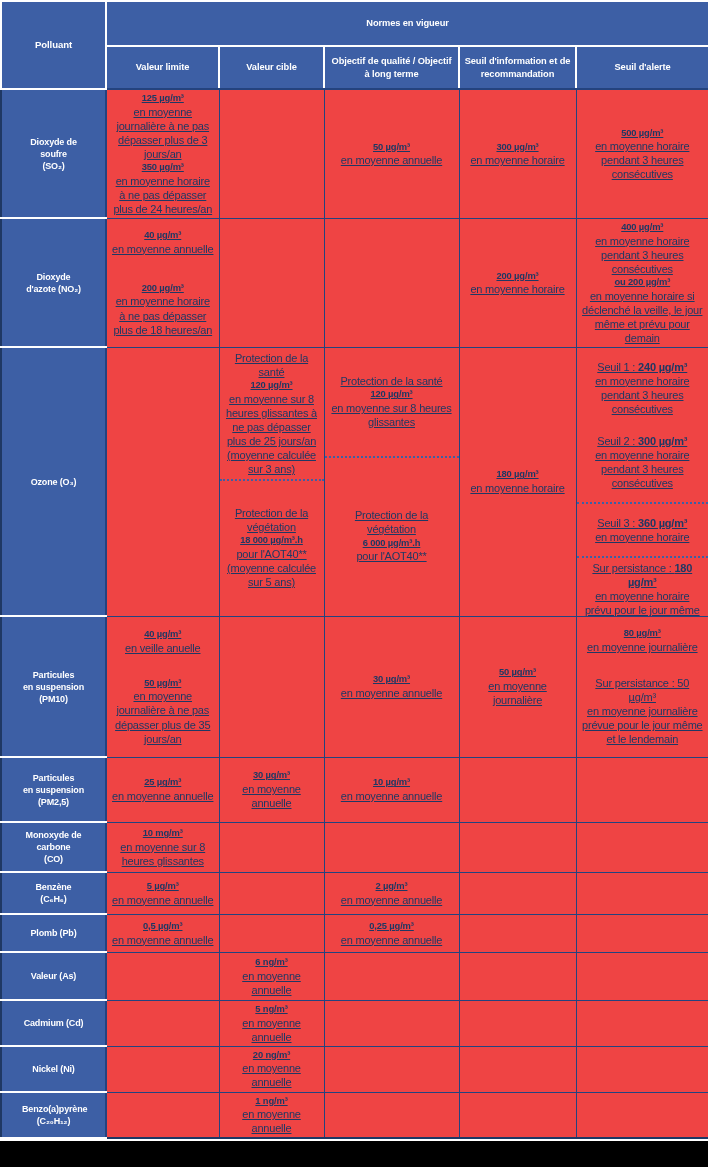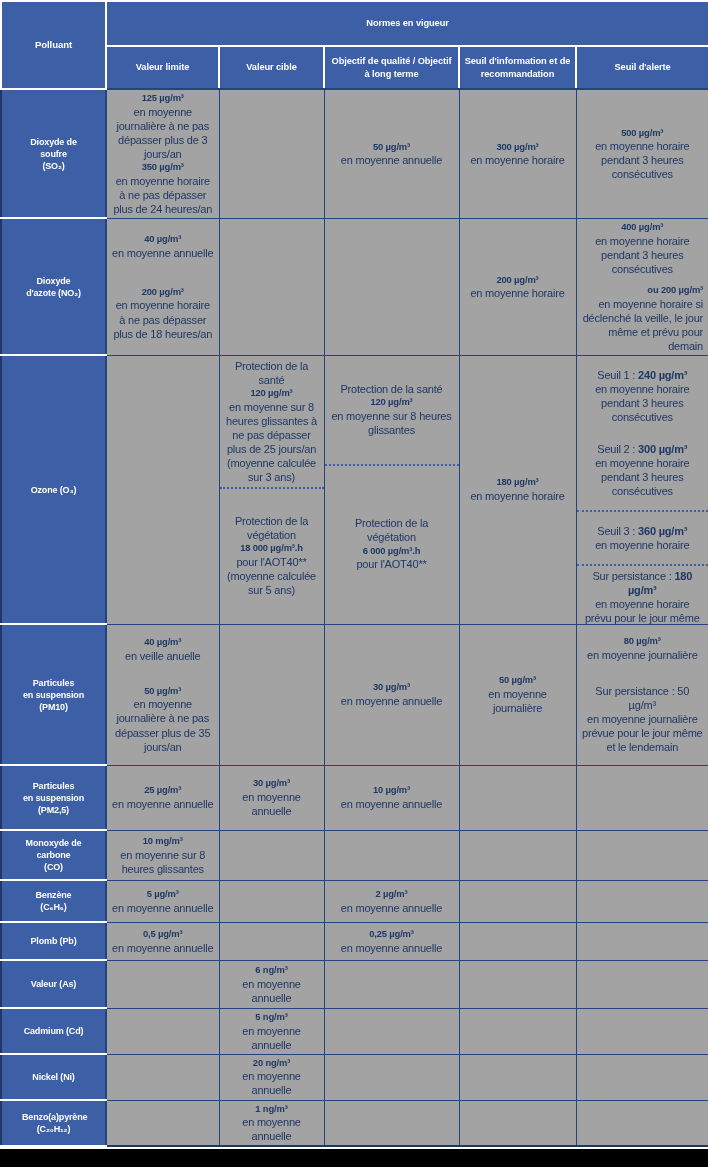--- a/index.html
+++ b/index.html
@@ -25,27 +25,27 @@
   
   th.rl{
     background:#3d5fa5;color:#ffffff;font-weight:bold;
     border-top:2px solid #ffffff;border-bottom:2px solid #ffffff;
     border-left:2.5px solid #1f3864;border-right:2px solid #24437f;
     font-size:9px;line-height:1.35;text-align:center;vertical-align:middle;
     letter-spacing:-0.15px;padding:1px 20px;white-space:pre-line;
   }
   
   td.c{
-    border:1.8px solid #24437f;background:#a3a3a3;
-    text-align:center;vertical-align:middle;padding:2px 5px;
+    border:1.8px solid #24437f;background:#ef4444;
+    text-align:center;vertical-align:middle;padding:2px 5px;text-decoration:underline;
   }
   .v{font-weight:bold;font-size:9.4px;letter-spacing:-0.15px;line-height:1.35;color:#1f3864;}
   .d{font-size:11px;letter-spacing:-0.2px;line-height:1.28;color:#1f3864;}
   .blk{margin:0;}
-  .g4{margin-top:8px;text-align:right;} .g10{margin-top:0;} .g22{margin-top:22px;} .g26{margin-top:26px;}
+  .g4{margin-top:0;} .g10{margin-top:0;} .g22{margin-top:22px;} .g26{margin-top:26px;}
   
   td.oz{padding:0;vertical-align:top;}
   .ozw{height:266px;display:flex;flex-direction:column;}
   .sec{display:flex;flex-direction:column;justify-content:center;align-items:center;padding:3px 5px;}
   .sec.dot{border-top:2px dotted #3d5fa5;}
   .sec.fixA{flex:0 0 102px;}
   .sec.grow{flex:1 1 auto;}
   .sec.alertA{flex:0 0 148px;justify-content:space-around;}
   .sec.alertB{flex:0 0 46px;}
   

